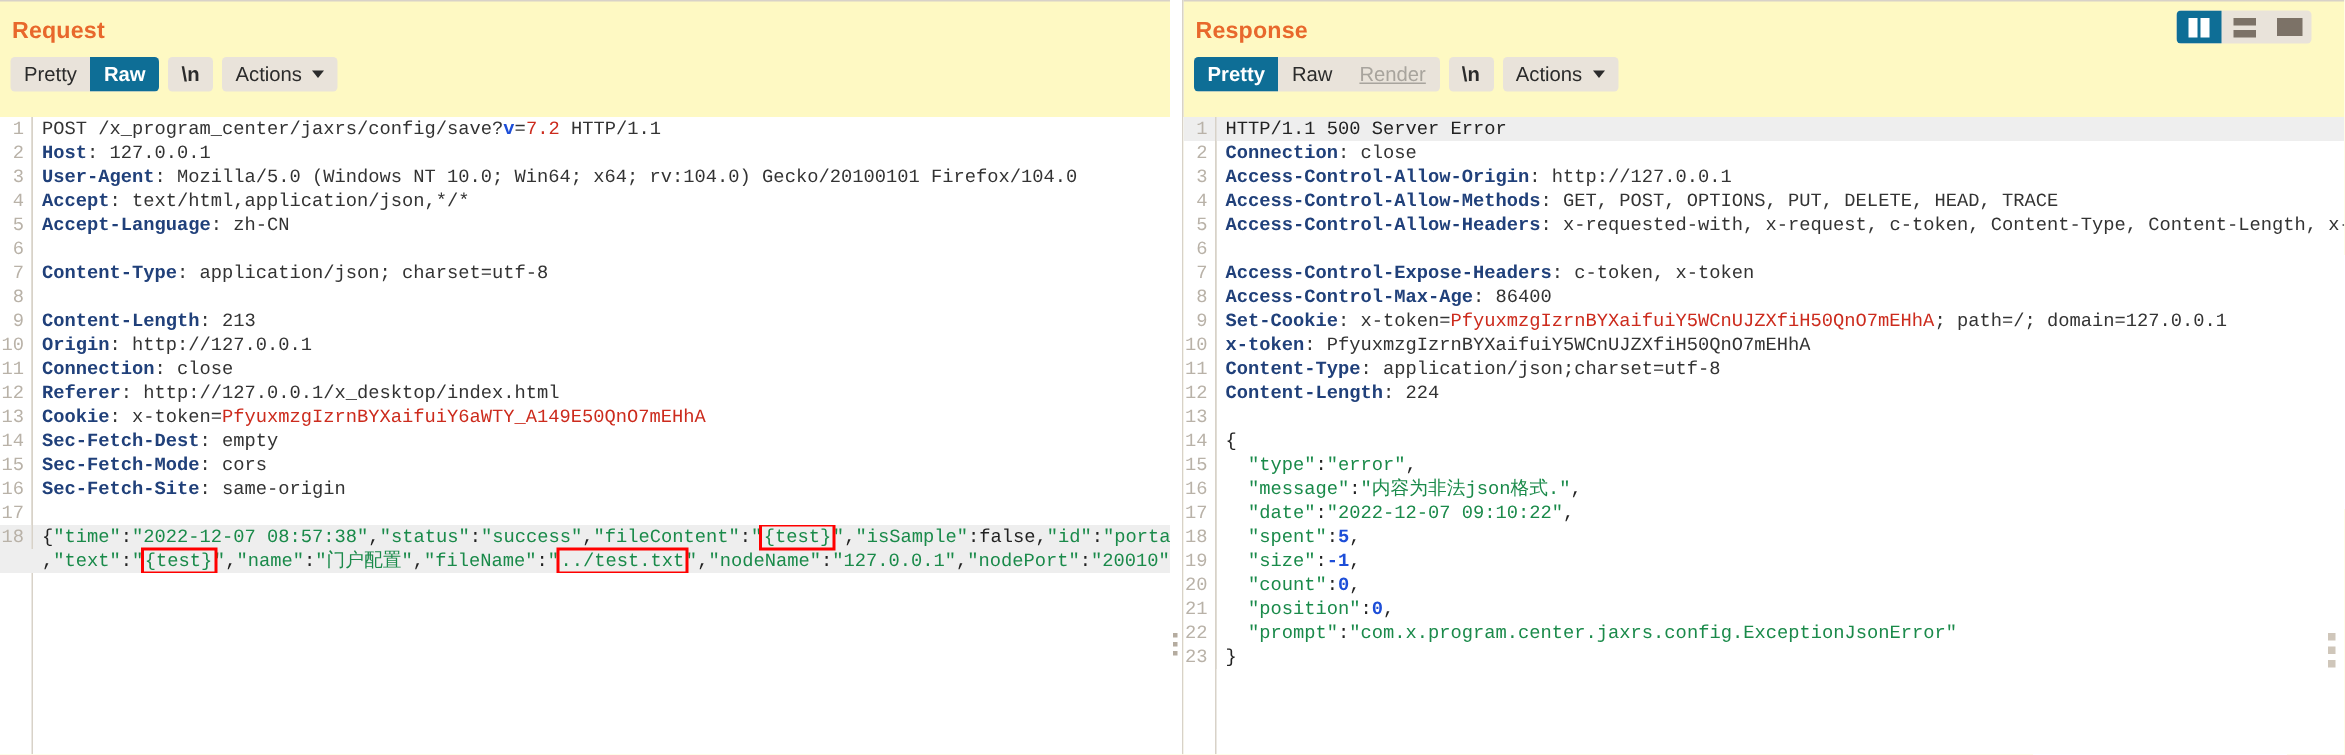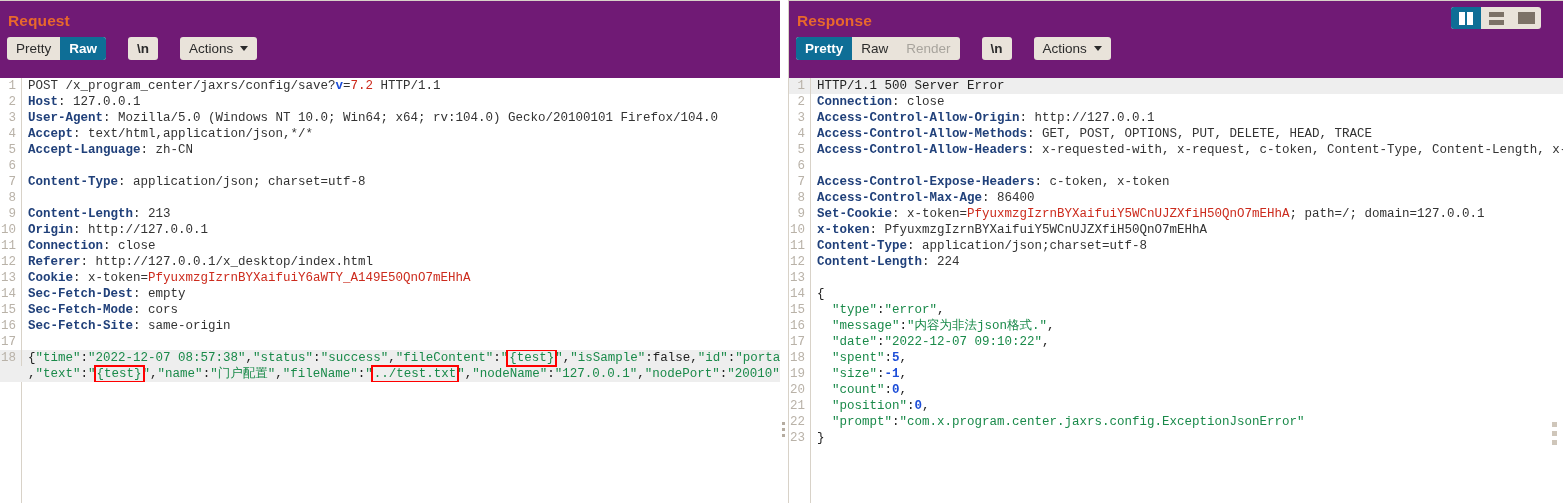--- a/index.html
+++ b/index.html
@@ -5,21 +5,21 @@
   html, body {
     margin: 0;
     padding: 0;
     background: #ffffff;
     font-family: "Liberation Sans", sans-serif;
   }
   #app {
     position: relative;
     width: 1563px;
     height: 503px;
-    background: #701a75;
+    background: #fef9c3;
     overflow: hidden;
   }
 
   
   .panel {
     position: absolute;
     top: 0;
     height: 503px;
     box-sizing: border-box;
   }
@@ -31,21 +31,22 @@
     font-weight: bold;
     color: #e8682c;
     padding: 12px 0 0 8px;
     letter-spacing: .1px;
     user-select: none;
   }
 
   
   .toolbar {
     display: flex;
-    gap: 22px;
+    align-items: center;
+    gap: 6px;
     padding: 7px 0 0 7px;
     height: 24px;
   }
   .seg {
     display: flex;
     background: #e9e3da;
     border-radius: 3px;
     overflow: hidden;
     height: 23px;
     align-items: stretch;
@@ -63,20 +64,21 @@
     white-space: nowrap;
   }
   .seg .seg-btn.active {
     background: #0e6e96;
     color: #ffffff;
     font-weight: bold;
   }
   .seg .seg-btn.disabled {
     color: #a8a49d;
     cursor: default;
+    text-decoration: underline;
   }
   .btn-box {
     display: flex;
     align-items: center;
     background: #e9e3da;
     border-radius: 3px;
     height: 23px;
     padding: 0 9px;
     font-size: 13.5px;
     color: #2b2b2b;

